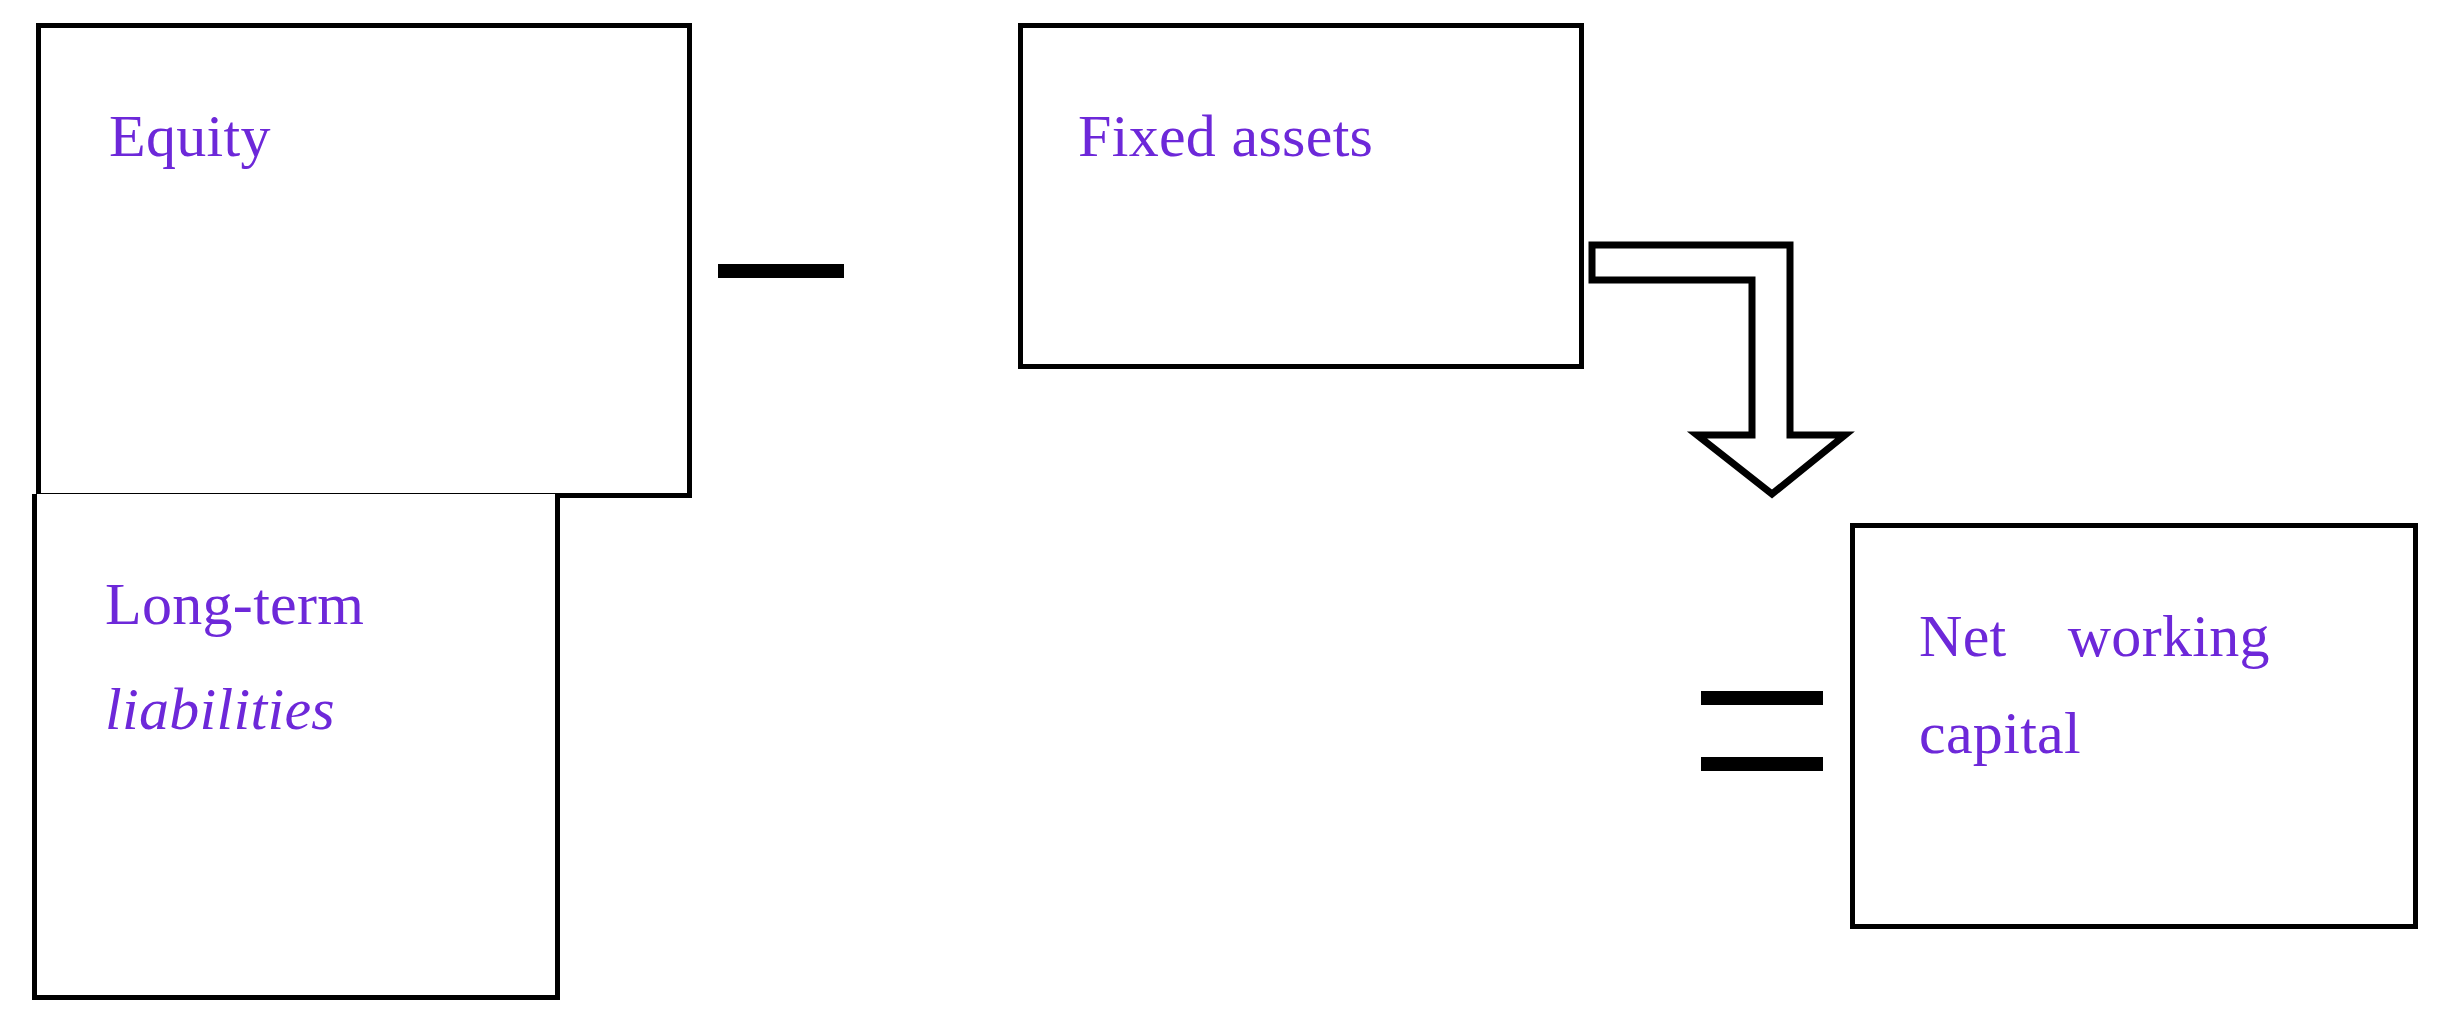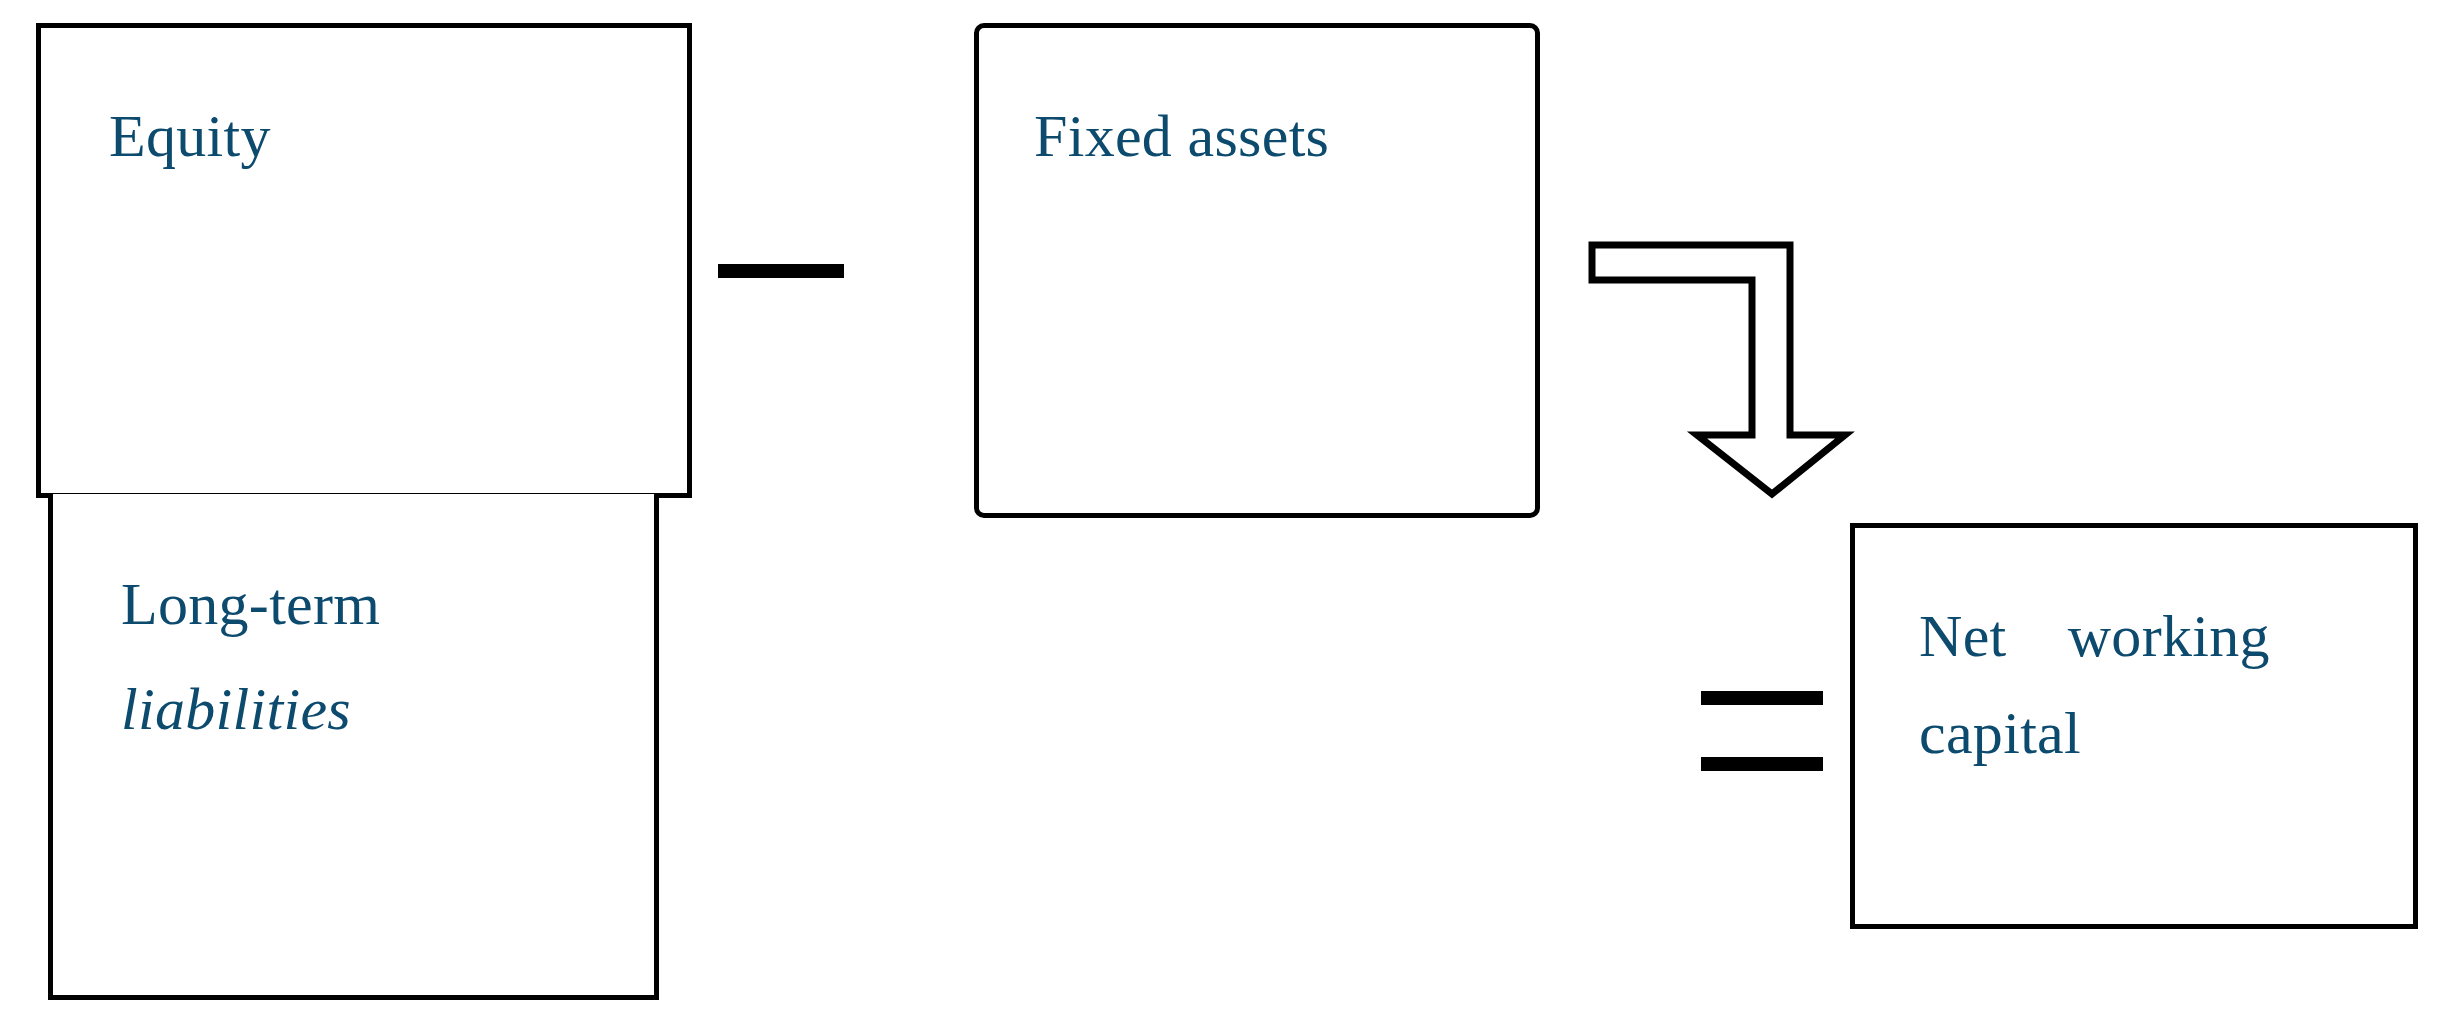--- a/index.html
+++ b/index.html
@@ -21,21 +21,21 @@
 
   
   .box {
     position: absolute;
     box-sizing: border-box;
     background: #ffffff;
     border: 5px solid #000000;
   }
   .box-label {
     position: absolute;
-    color: #0c4a6e;
+    color: #6d28d9;
     font-size: 60px;
     line-height: 1.0;
     white-space: pre;
     letter-spacing: 0.3px;
     text-align: right;
   }
 
   
   #equity-box {
     left: 36px;
@@ -43,43 +43,42 @@
     width: 656px;
     height: 475px;
     border-bottom-width: 5px;
   }
   #equity-label {
     left: 68px;
     top: 78px;
   }
 
   #ltl-box {
-    left: 48px;
+    left: 32px;
     top: 494px;
-    width: 611px;
+    width: 528px;
     height: 506px;
     border-top-width: 0;
   }
   #ltl-label-1 {
     left: 68px;
     top: 80px;
   }
   #ltl-label-2 {
     left: 68px;
     top: 185px;
     font-style: italic;
   }
 
   
   #fixed-assets-box {
-    left: 974px;
+    left: 1018px;
     top: 23px;
     width: 566px;
-    height: 495px;
-    border-radius: 10px;
+    height: 346px;
   }
   #fixed-assets-label {
     left: 55px;
     top: 78px;
   }
 
   
   #nwc-box {
     left: 1850px;
     top: 523px;

